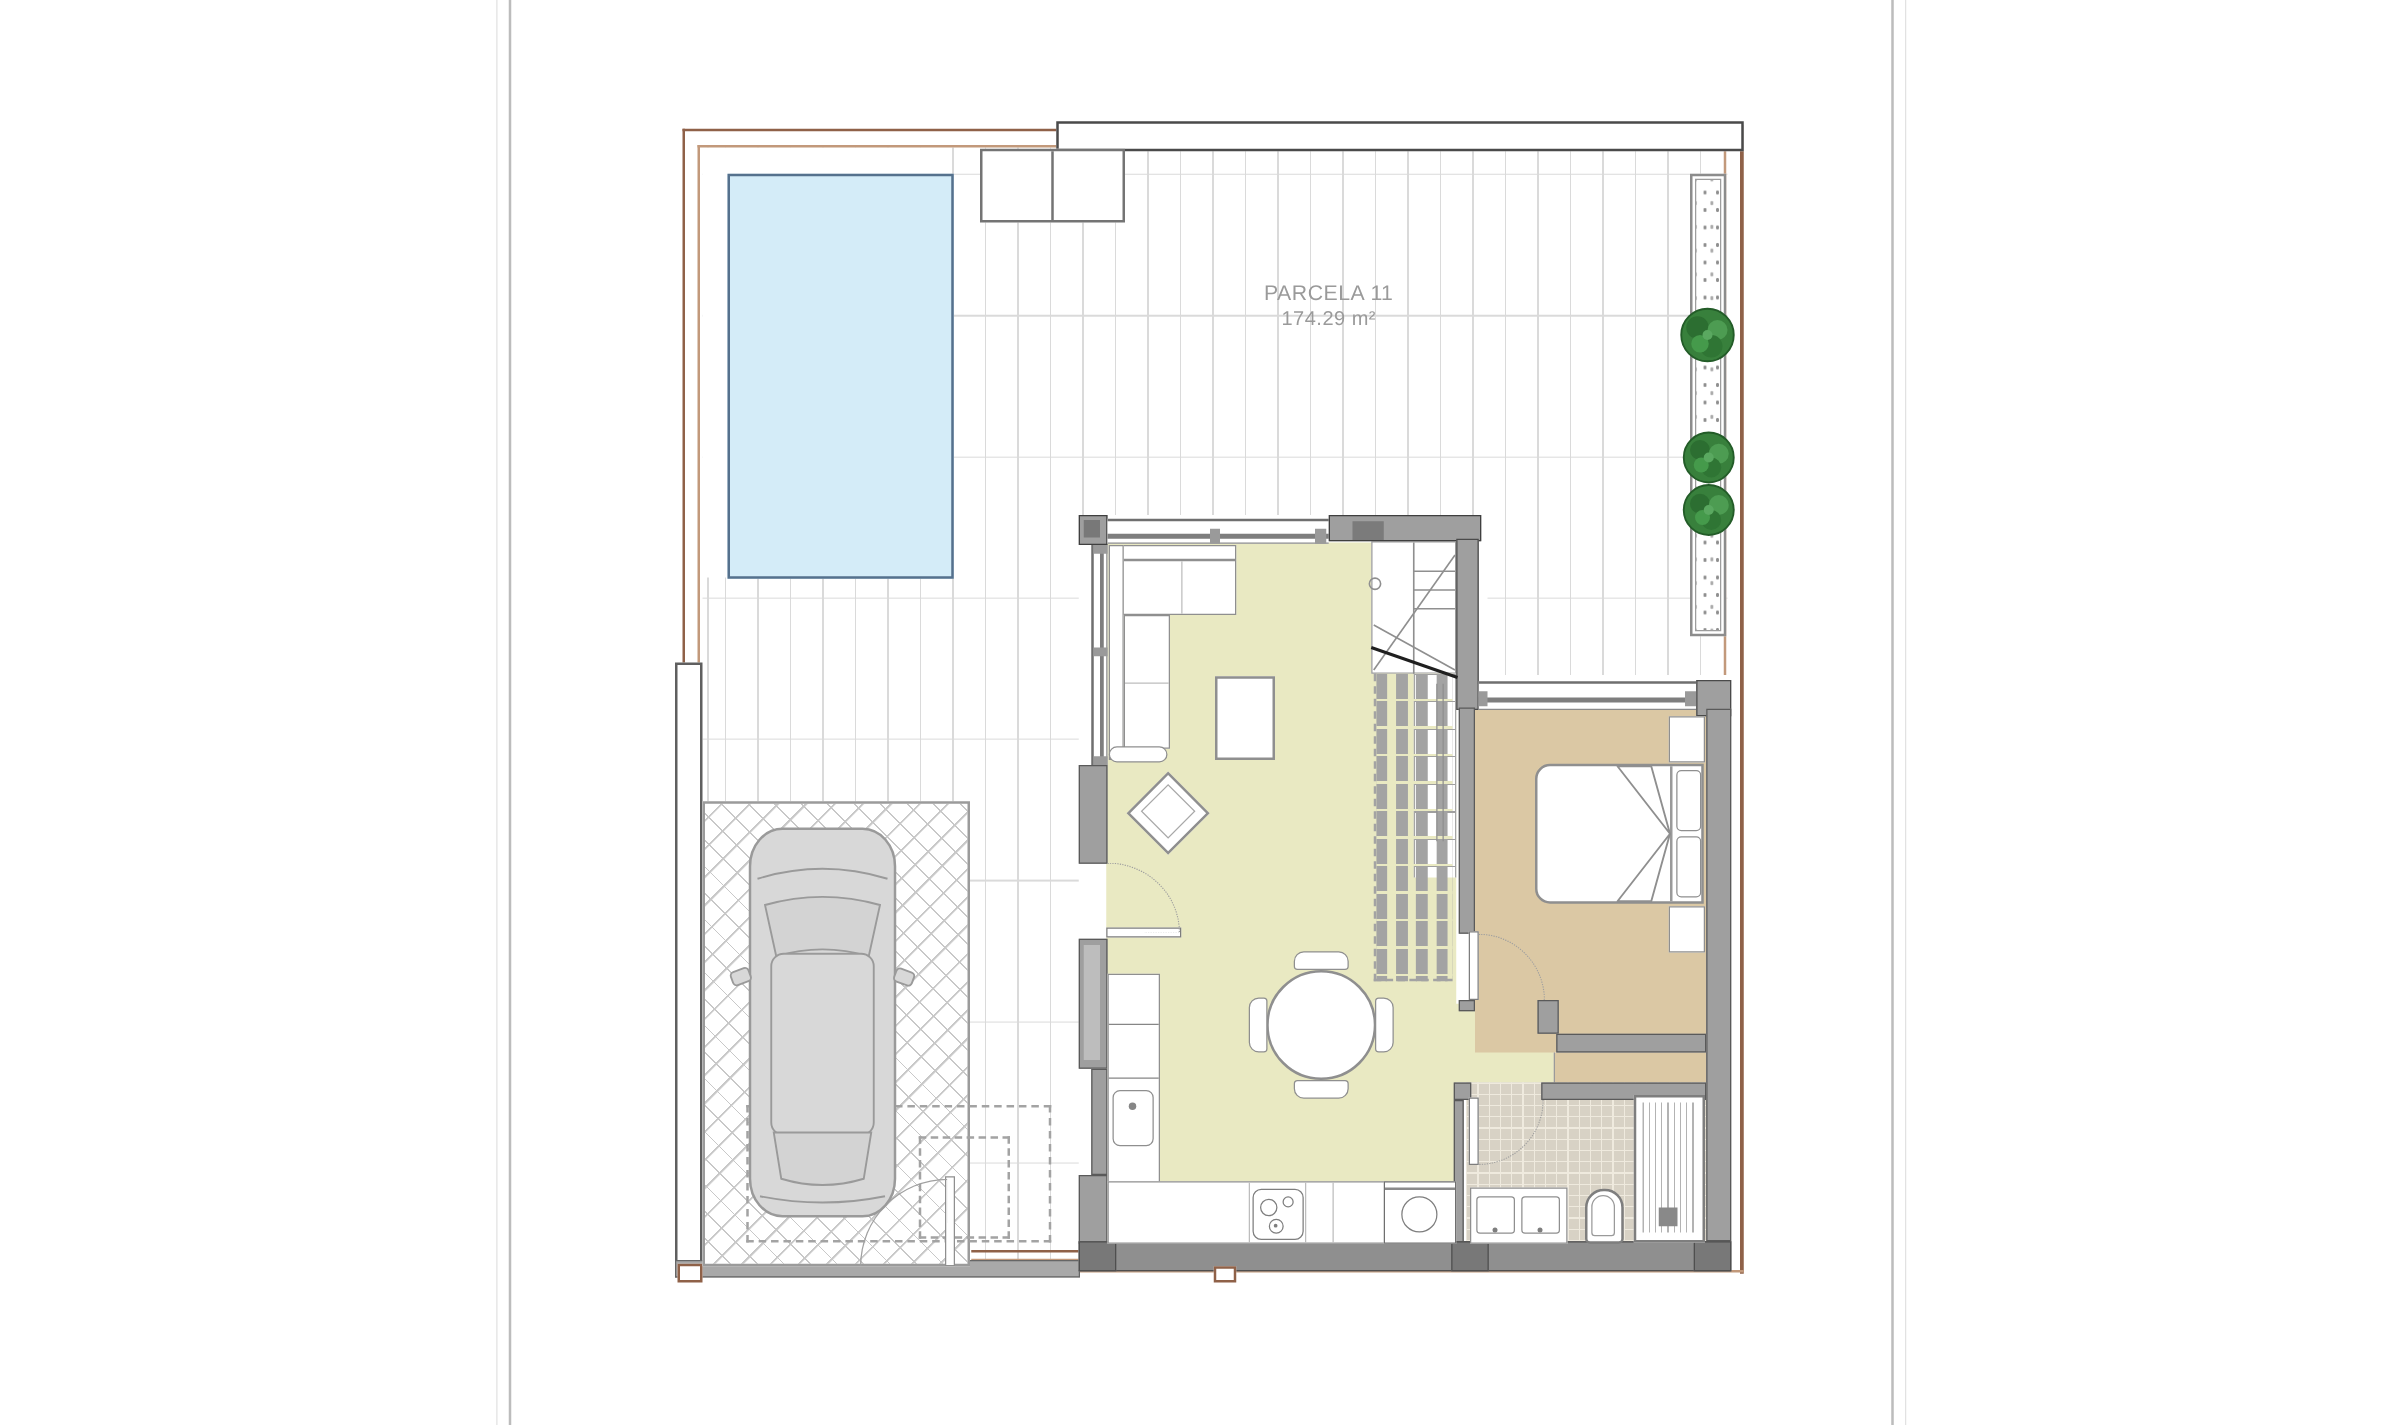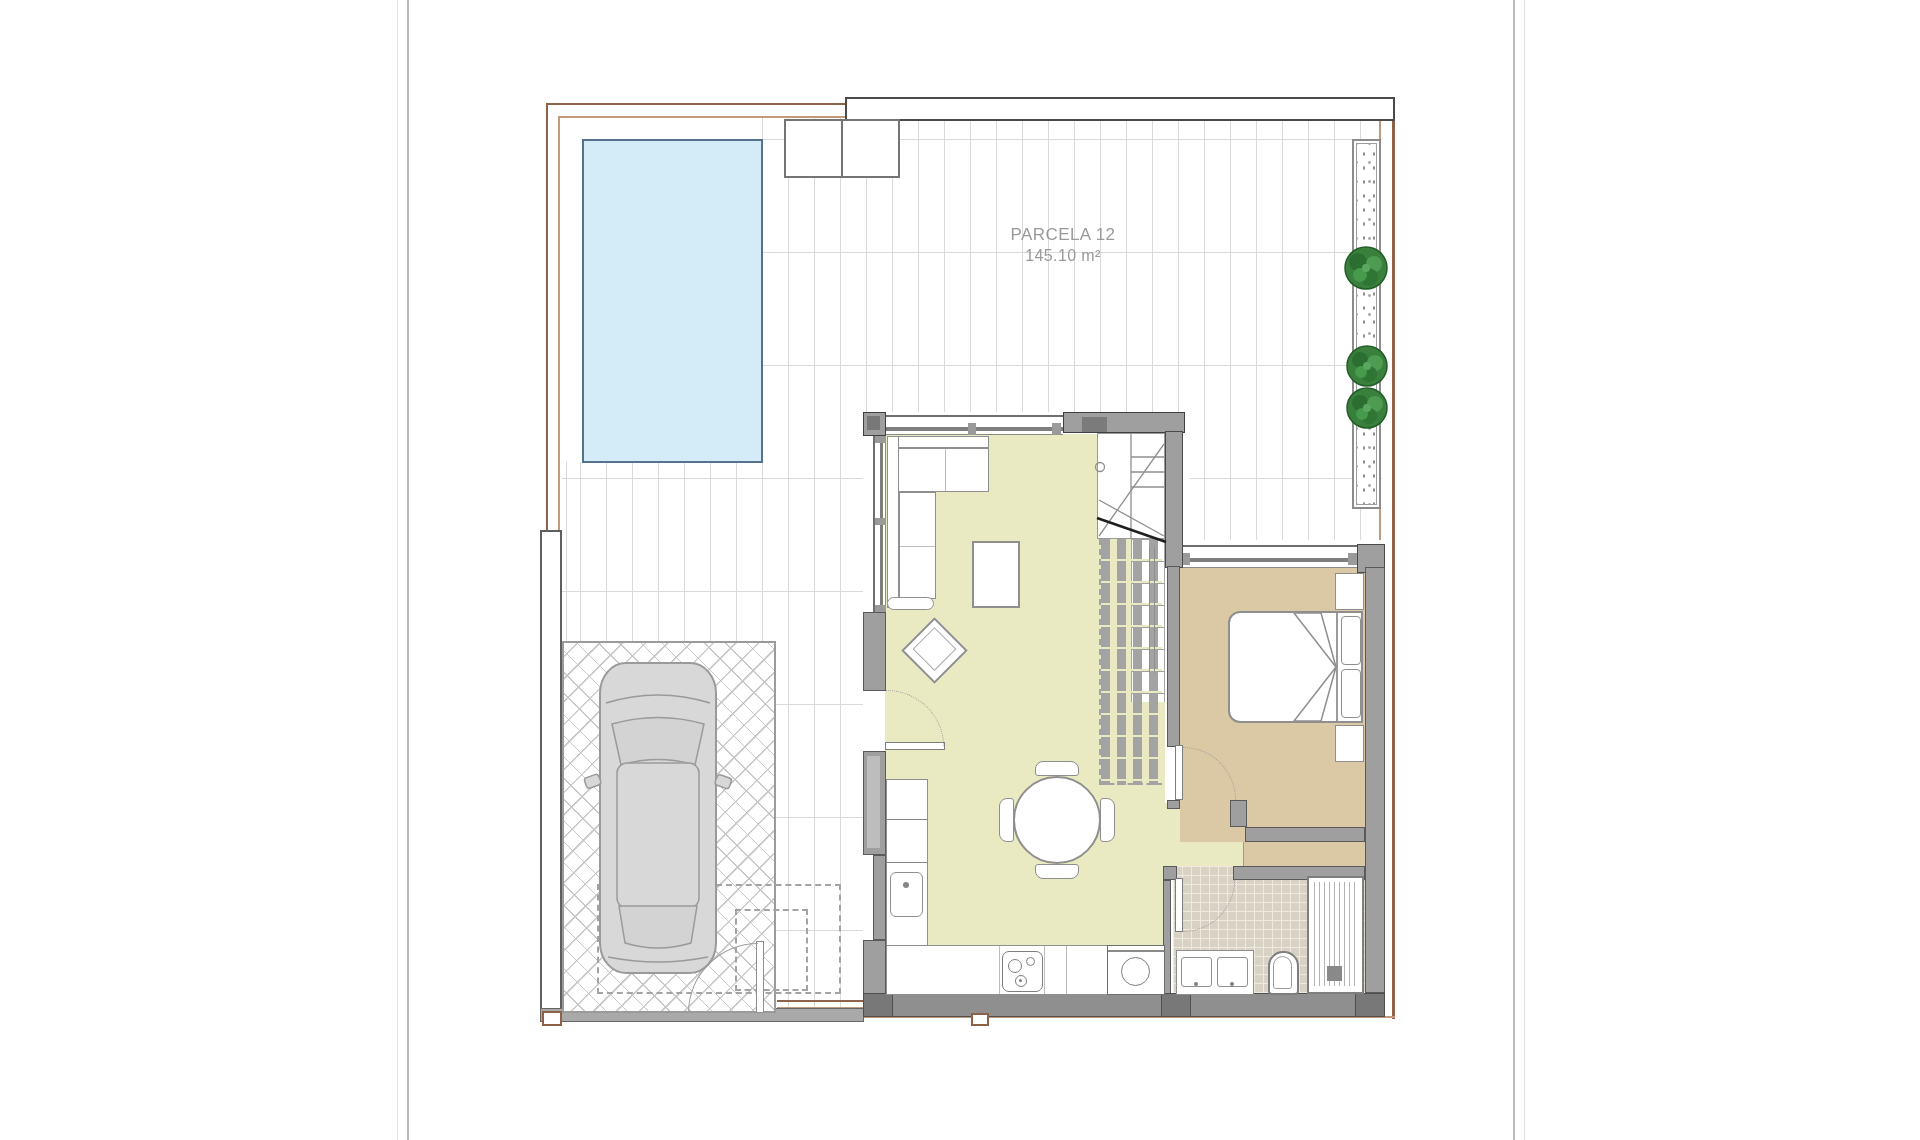--- a/index.html
+++ b/index.html
@@ -214,22 +214,22 @@
 
   <div class="a" style="left:1228px;top:611px;width:135px;height:112px;background:#fff;border:2px solid var(--furniture-stroke);border-radius:12px 0 0 12px;">
     <div class="a" style="left:106px;top:0;width:2px;height:100%;background:#9a9a9a;"></div>
   </div>
   <div class="a furn" style="left:1341px;top:616px;width:20px;height:49px;border-radius:4px;"></div>
   <div class="a furn" style="left:1341px;top:669px;width:20px;height:49px;border-radius:4px;"></div>
   <div class="a furn" style="left:1335px;top:573px;width:29px;height:37px;"></div>
   <div class="a furn" style="left:1335px;top:725px;width:29px;height:37px;"></div>
 
   <div class="a label" style="left:968px;top:224px;width:190px;">
-    <div class="l1">PARCELA 12</div>
-    <div class="l2">145.10 m²</div>
+    <div class="l1">PARCELA 11</div>
+    <div class="l2">174.29 m²</div>
   </div>
 
   <svg class="overlay" width="1920" height="1140" viewBox="0 0 1920 1140">
     <g stroke="#9a9a9a" fill="#d8d8d8" stroke-width="2">
       <rect x="600" y="663" width="116" height="310" rx="26" ry="30"></rect>
       <rect x="585" y="776" width="15" height="11" rx="3" transform="rotate(-20 592 781)" stroke-width="1.5"></rect>
       <rect x="716" y="776" width="15" height="11" rx="3" transform="rotate(20 723 781)" stroke-width="1.5"></rect>
       <path d="M606,703 Q658,687 710,703" fill="none" stroke-width="1.5"></path>
       <path d="M612,724 Q658,711 704,724 L695,765 Q658,754 621,765 Z" fill="#d3d3d3" stroke-width="1.5"></path>
       <rect x="617" y="763" width="82" height="145" rx="10" stroke-width="1.5"></rect>

